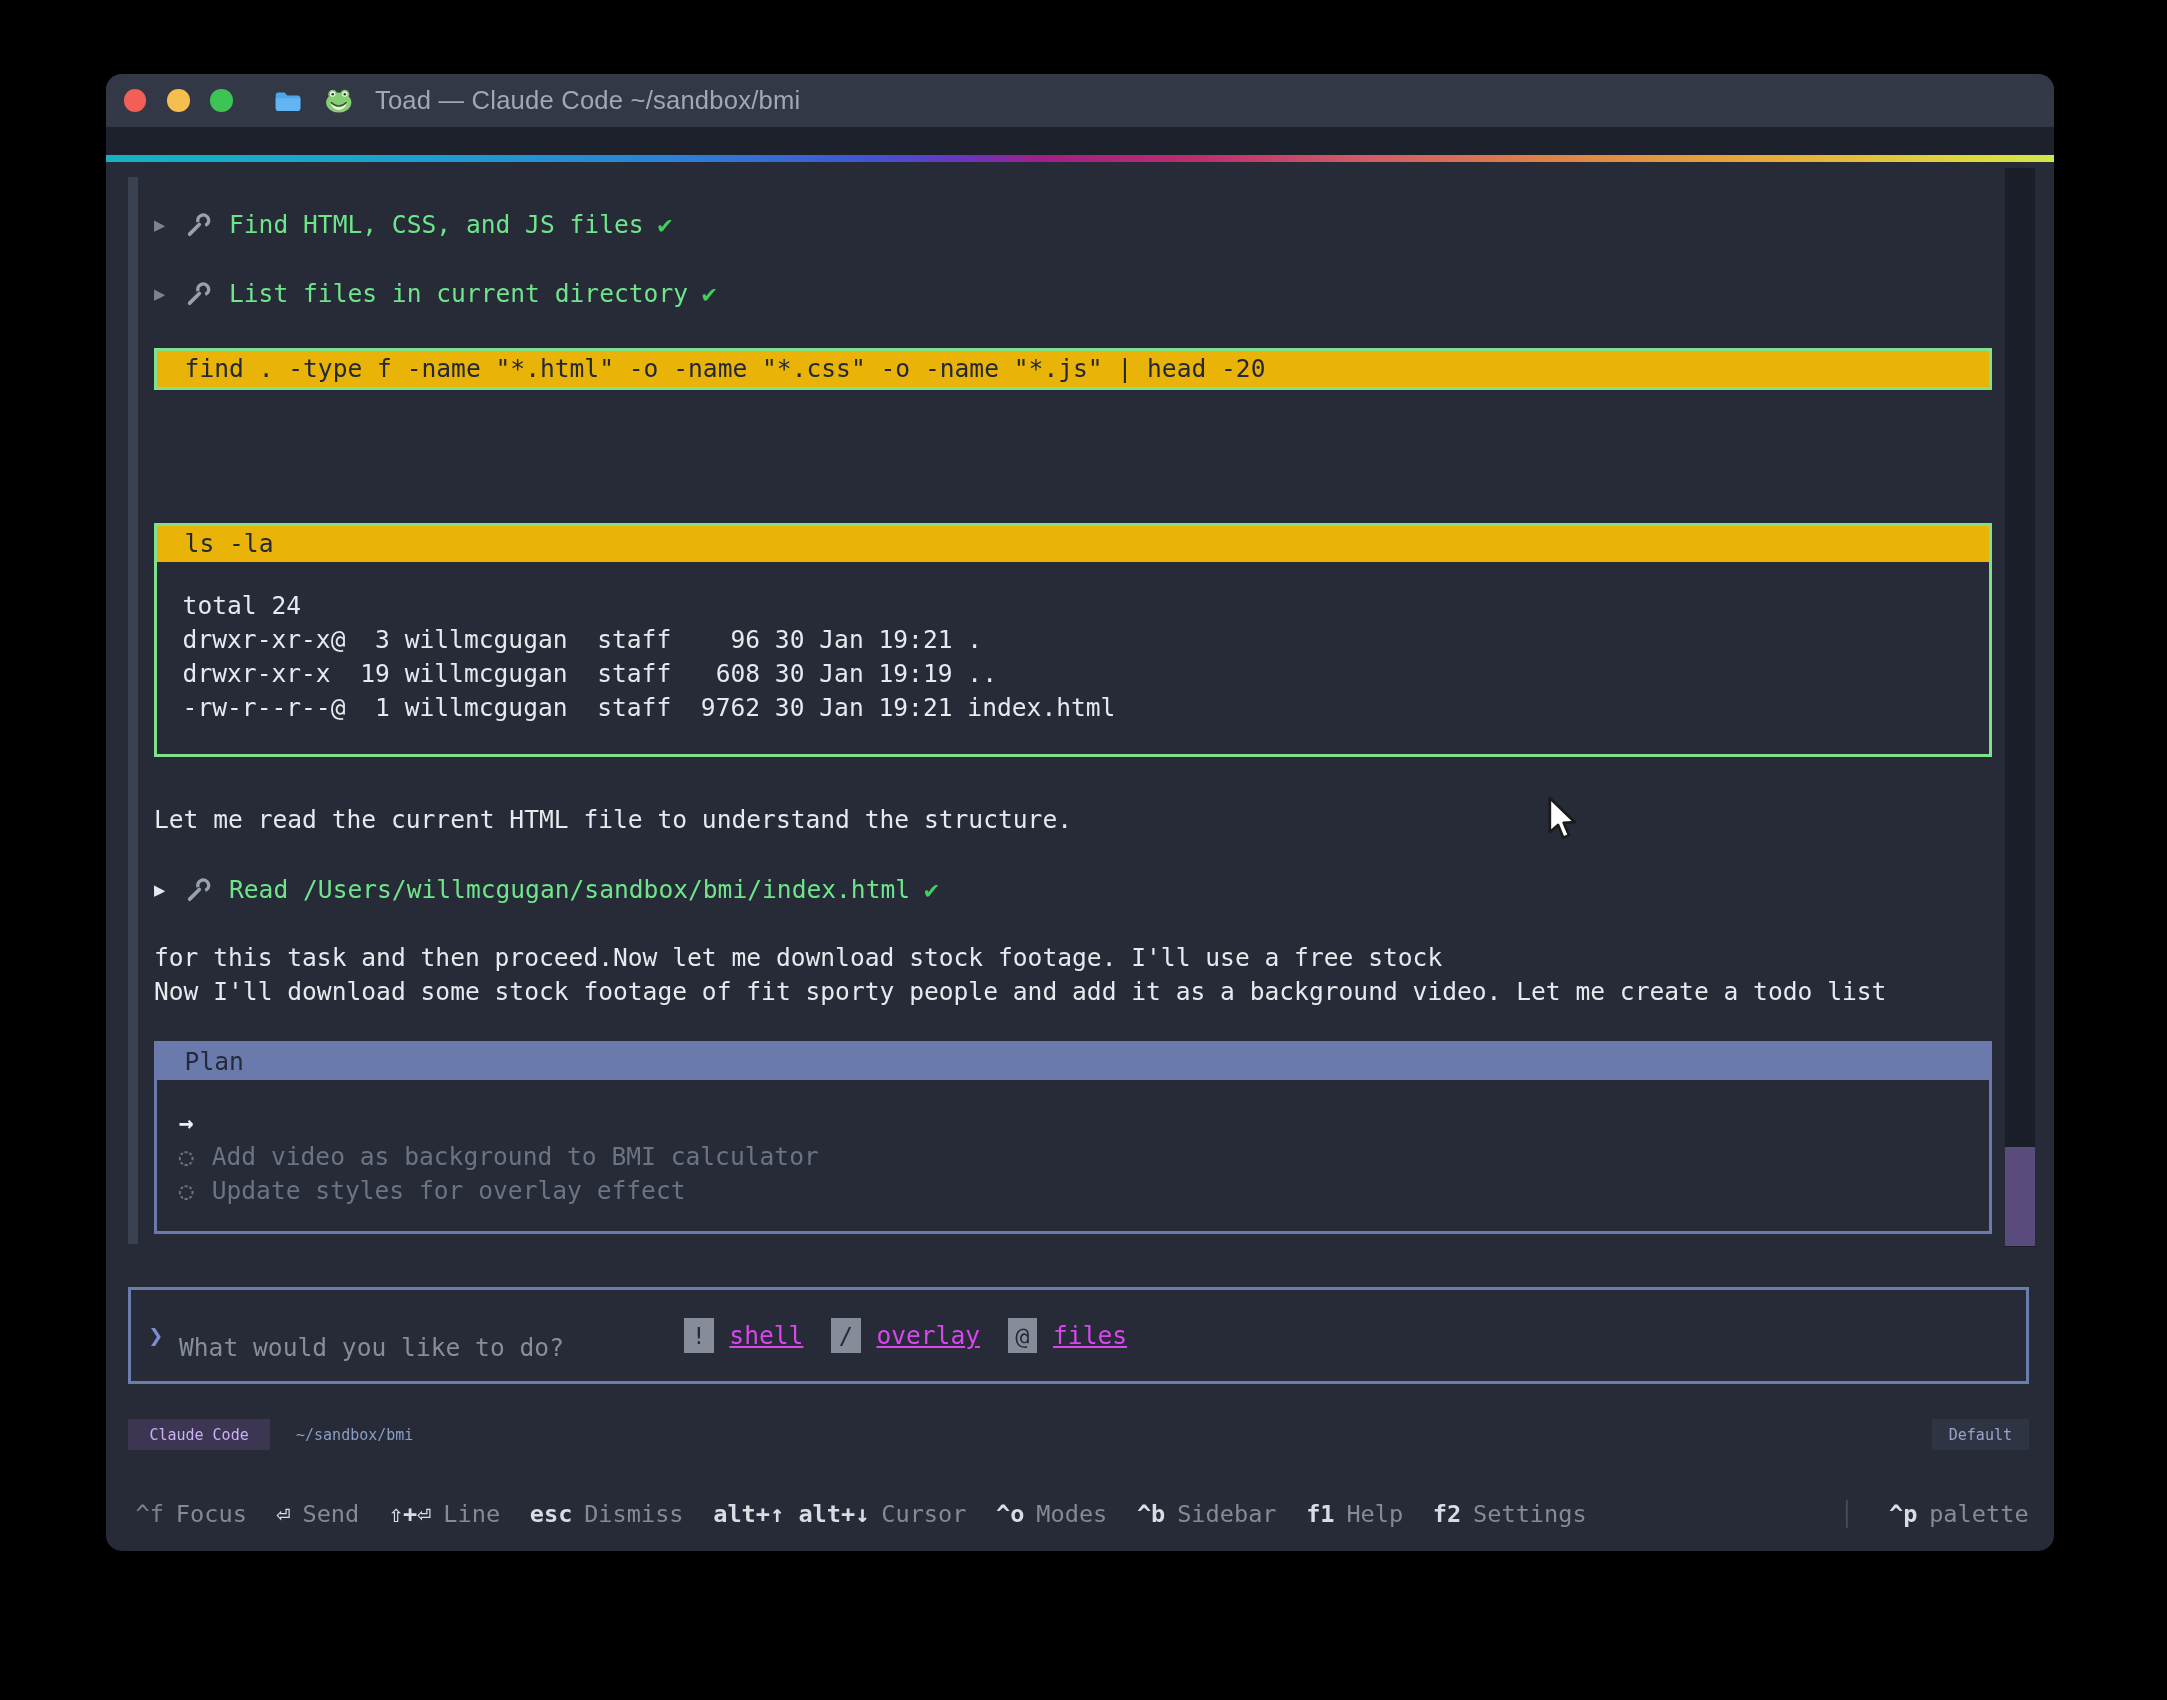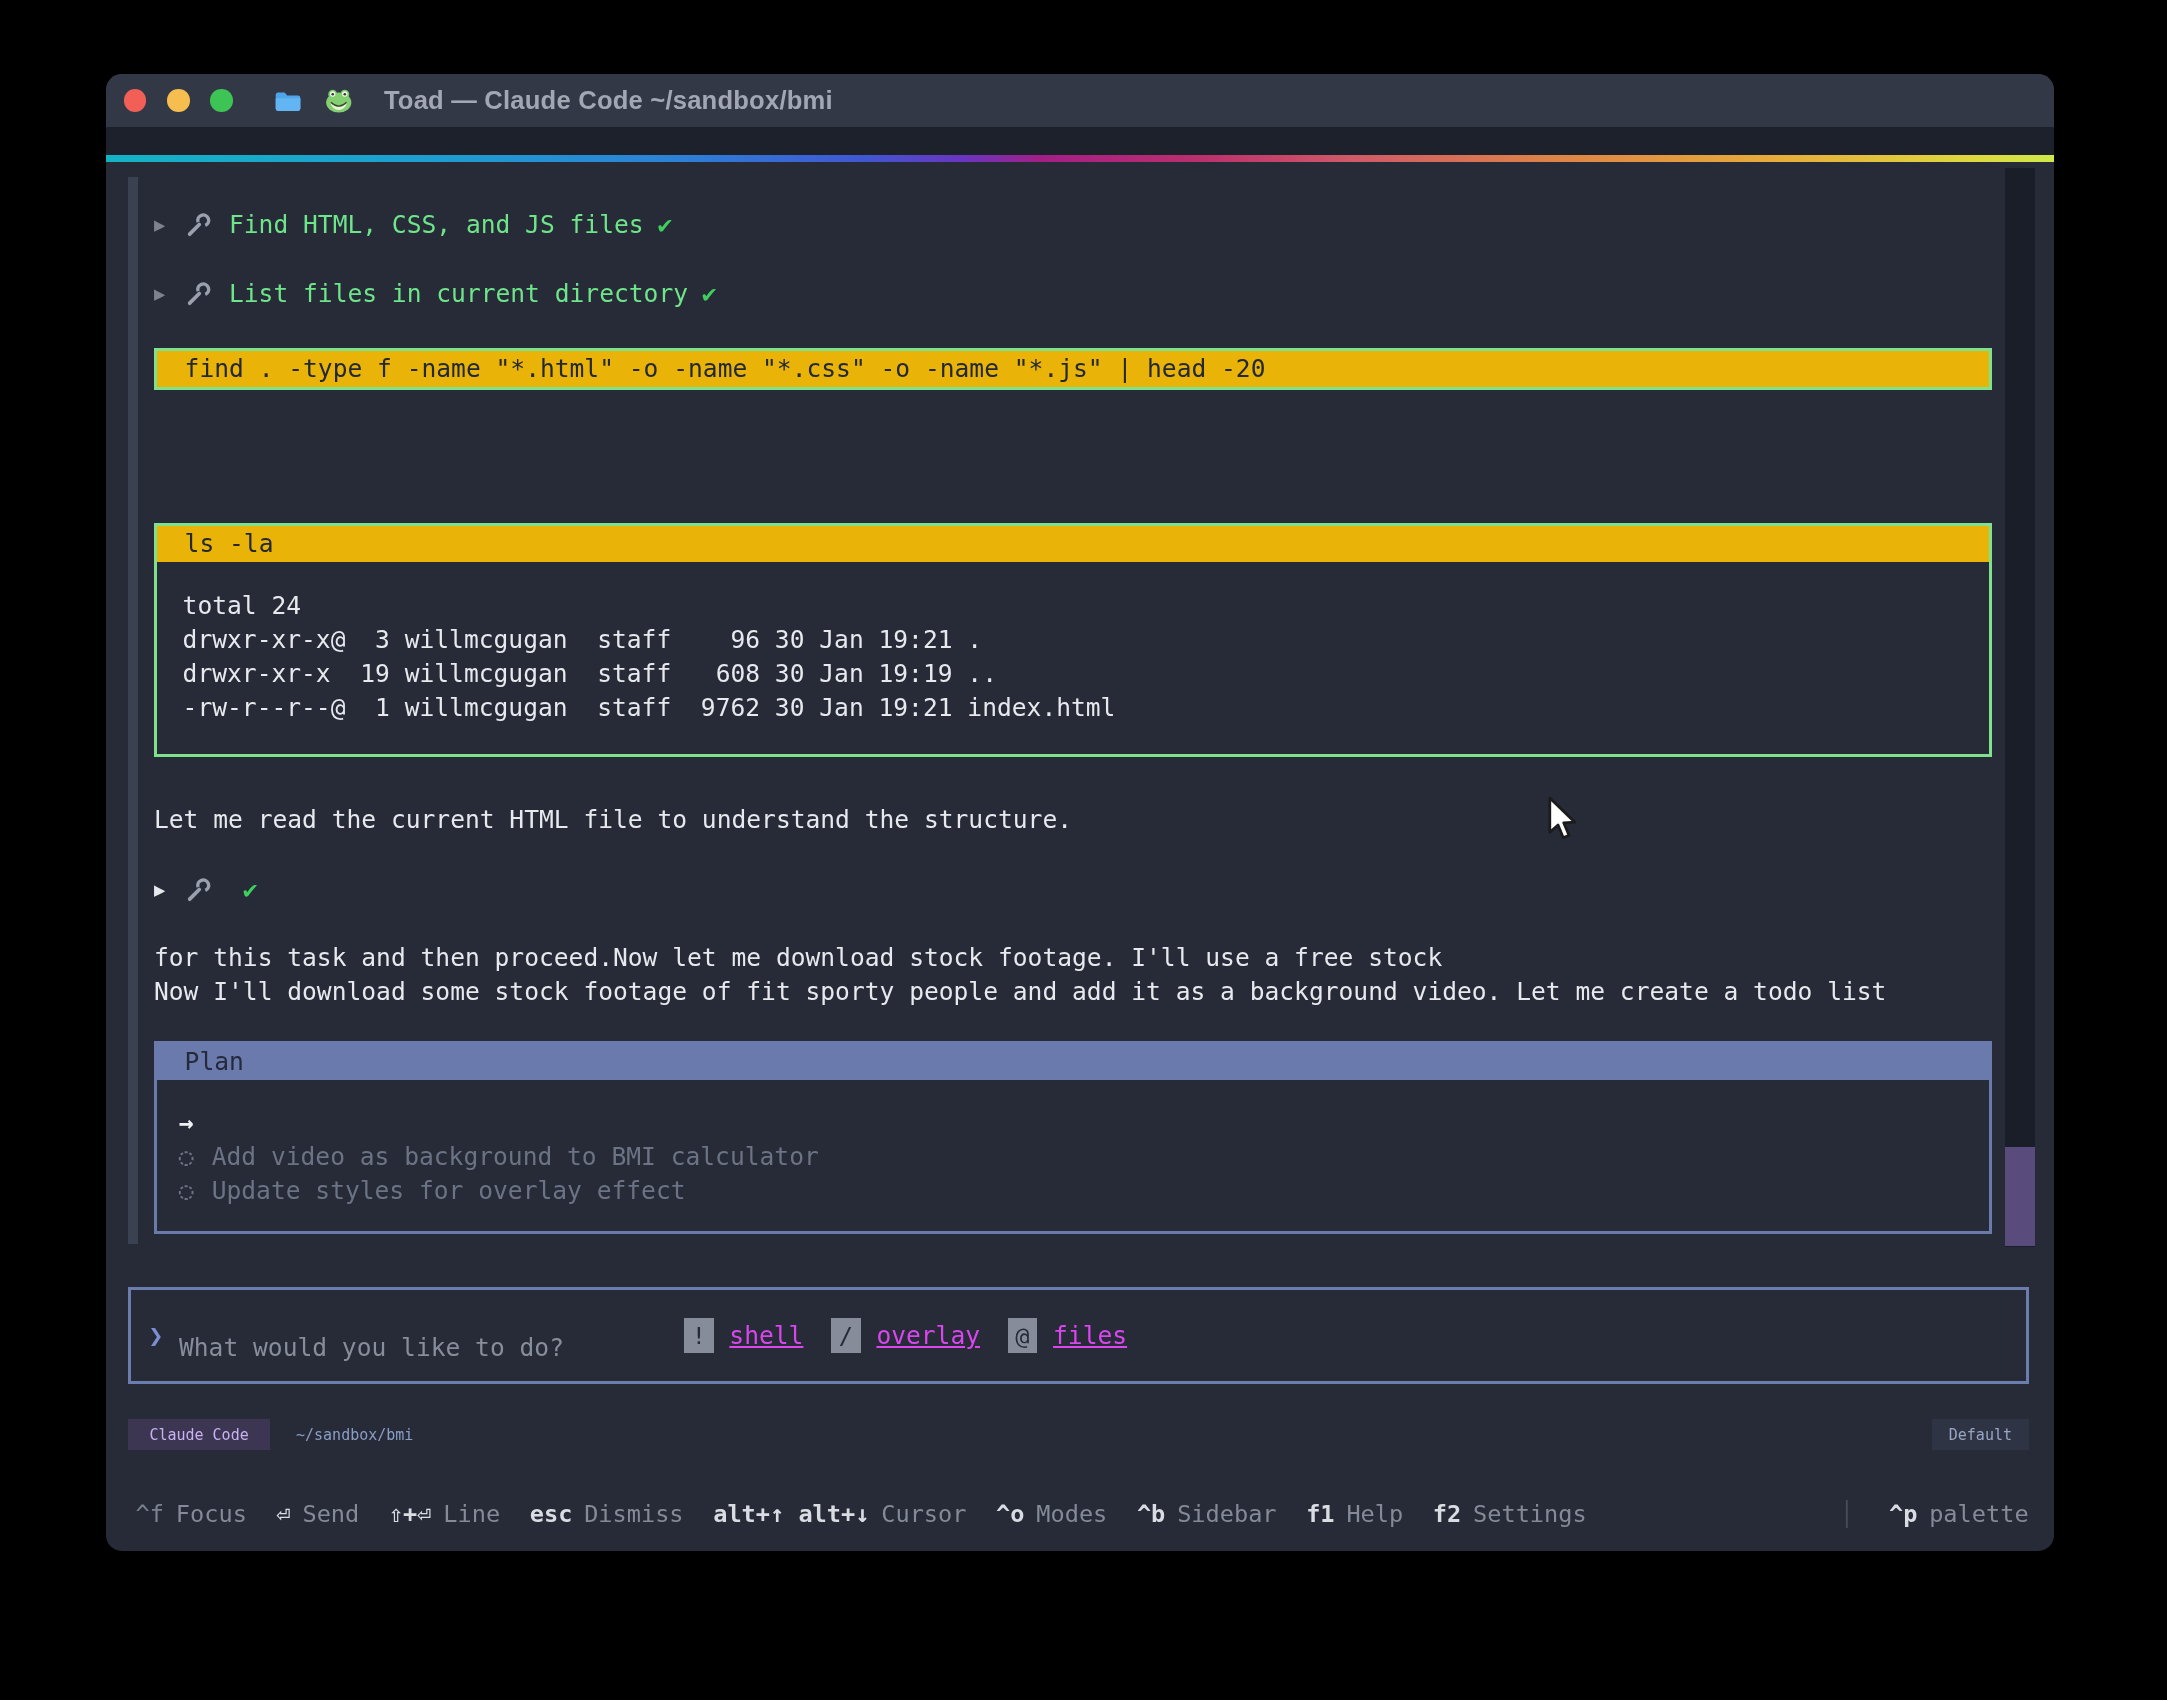--- a/index.html
+++ b/index.html
@@ -12,21 +12,21 @@
   
   .titlebar { position:absolute; left:0; top:0; width:100%; height:53px; background:#333847;
               display:flex; align-items:center; padding-left:17.7px; }
   .lights { display:flex; gap:20.7px; align-items:center; }
   .light { width:22.7px; height:22.7px; border-radius:50%; display:inline-block; }
   .light.red { background:#f15f57; }
   .light.yellow { background:#f5be4f; }
   .light.green { background:#3ec454; }
   .t-icon { margin-left:21.7px; display:inline-flex; align-items:center; }
   .t-icon:first-of-type { margin-left:39px; }
-  .title-text { margin-left:29px; font-family:"Liberation Sans", sans-serif; font-weight:bold;
+  .title-text { margin-left:20px; font-family:"Liberation Sans", sans-serif; font-weight:normal;
                 font-size:25.6px; color:#a2a7b3; letter-spacing:0.2px; }
 
   .substrip { position:absolute; left:0; top:53px; width:100%; height:27.6px; background:#1d212b; }
   .rainbow  { position:absolute; left:0; top:81px; width:100%; height:6.9px;
               background:linear-gradient(90deg,#14b3c4 0%,#1d9fd0 16%,#2c82d6 29%,#4156d2 39%,
               #6a35c0 44%,#a31f87 48%,#bb2f6d 56%,#cf5a68 64%,#dd8248 74%,#e7ad3a 86%,#ddd93f 96%,#cfe84a 100%); }
 
   
   .chat { position:absolute; left:48px; top:88px; width:1838px; height:1192px; font-size:24.6px; color:#e7e9ee; }
   .chat-block { position:absolute; left:0; width:100%; }
@@ -168,20 +168,21 @@
       <div class="chat-block text-line" style="top:641px;">Let me read the current HTML file to understand the structure.</div>
 
       <div class="chat-block tool-line" style="top:710px;">
         <span class="tri lit">▶</span>
         <span class="wrench">
           <svg width="29.6" height="29.6" viewBox="0 0 24 24">
             <path d="M4.6 19.6 L12.4 11.8" stroke="#9aa0ae" stroke-width="3" stroke-linecap="round"></path>
             <circle cx="15.6" cy="8.4" r="4.4" fill="none" stroke="#9aa0ae" stroke-width="2.8" stroke-dasharray="20 7.6" transform="rotate(160 15.6 8.4)"></circle>
           </svg>
         </span>
+        <span class="tool-label">Read /Users/willmcgugan/sandbox/bmi/index.html</span>
         <span class="check">✔</span>
       </div>
 
       <div class="chat-block" style="top:779px;">
         <div class="text-line">for this task and then proceed.Now let me download stock footage. I'll use a free stock</div>
         <div class="text-line">Now I'll download some stock footage of fit sporty people and add it as a background video. Let me create a todo list</div>
       </div>
 
       <div class="chat-block planbox" style="top:879px;">
         <div class="plan-header">Plan</div>

